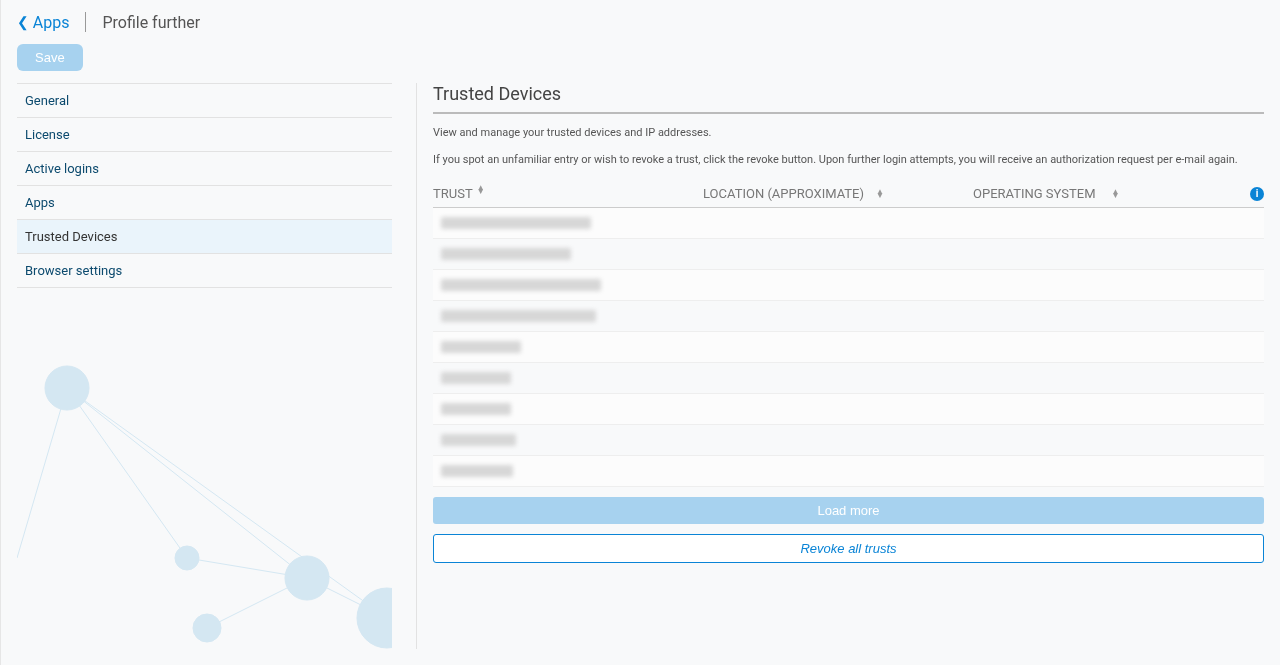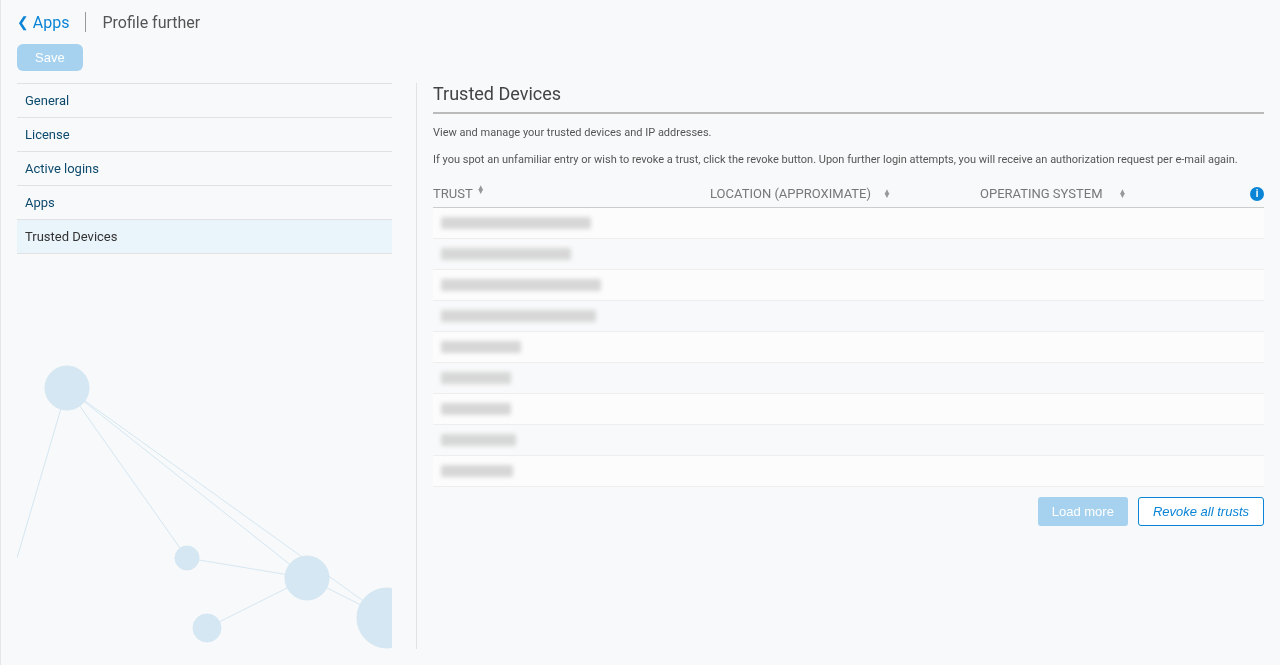--- a/index.html
+++ b/index.html
@@ -121,21 +121,21 @@
   }
   .thead {
     display: flex;
     align-items: center;
     border-bottom: 1px solid #ccc;
     padding-bottom: 6px;
     color: #777;
     font-size: 13px;
   }
   .col-trust { flex: 0 0 270px; display:flex; gap:4px;}
-  .col-location { flex: 0 0 270px; display:flex; align-items:center; gap:12px;margin-left:7px;}
+  .col-location { flex: 0 0 270px; display:flex; align-items:center; gap:12px;}
   .col-os { flex: 1; display:flex; align-items:center; gap:16px;text-align:right;}
   .col-info { flex: 0 0 24px; display:flex; justify-content:flex-end; }
   .sort-icon {
     display: inline-flex;
     flex-direction: column;
     line-height: 4px;
     font-size: 8px;
     color: #999;
   }
   .info-dot {
@@ -164,20 +164,21 @@
     background: #d7d7d7;
     border-radius: 2px;
     filter: blur(2px);
     margin-left: 8px;
   }
   .actions {
     display: flex;
     justify-content: flex-end;
     gap: 10px;
     margin-top: 10px;
+    flex-direction: column;
   }
   .btn {
     padding: 6px 14px;
     font-size: 13px;
     border-radius: 3px;
     cursor: pointer;
   }
   .btn-loadmore {
     background: #a7d2ef;
     color: #fff;
@@ -207,20 +208,21 @@
   </div>
 
   <div class="body">
     <div class="sidebar">
       <ul id="sidebar-list">
           <li>General</li>
           <li>License</li>
           <li>Active logins</li>
           <li>Apps</li>
           <li class="active">Trusted Devices</li>
+          <li>Browser settings</li>
         </ul>
       <svg class="deco" viewBox="0 0 375 320">
         <g stroke="#d4e7f2" stroke-width="1" fill="#d4e7f2">
           <line x1="50" y1="30" x2="290" y2="220"></line>
           <line x1="50" y1="30" x2="170" y2="200"></line>
           <line x1="50" y1="30" x2="370" y2="260"></line>
           <line x1="170" y1="200" x2="290" y2="220"></line>
           <line x1="290" y1="220" x2="370" y2="260"></line>
           <line x1="190" y1="270" x2="290" y2="220"></line>
           <line x1="50" y1="30" x2="0" y2="200"></line>

